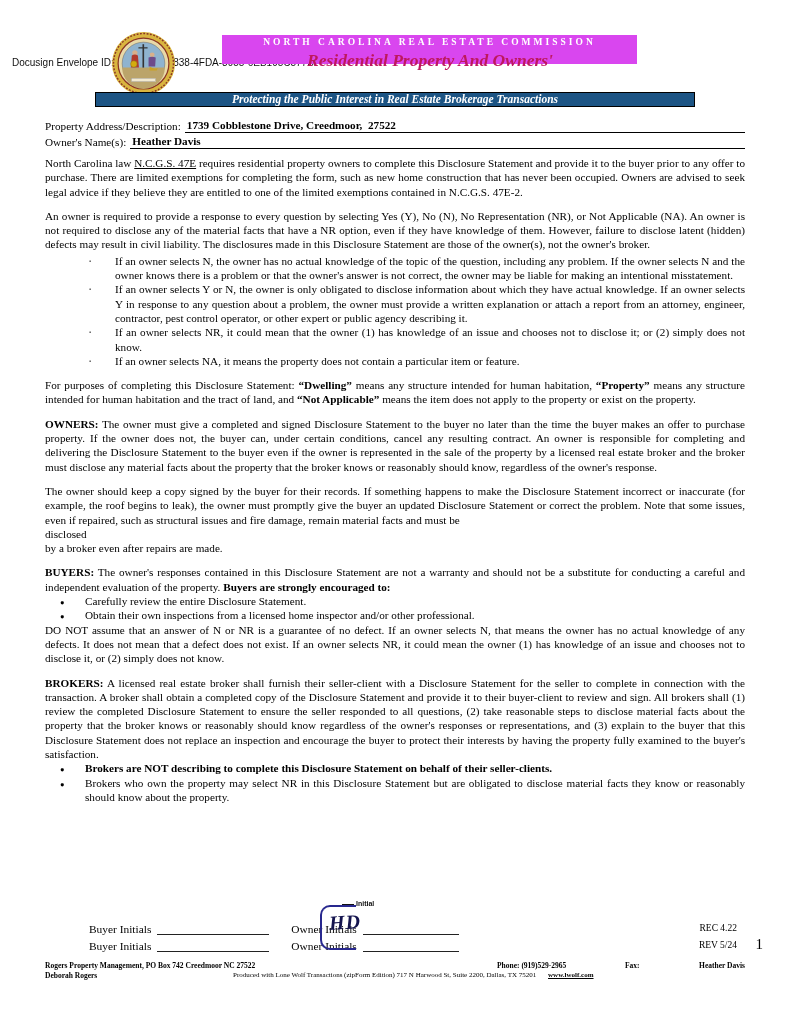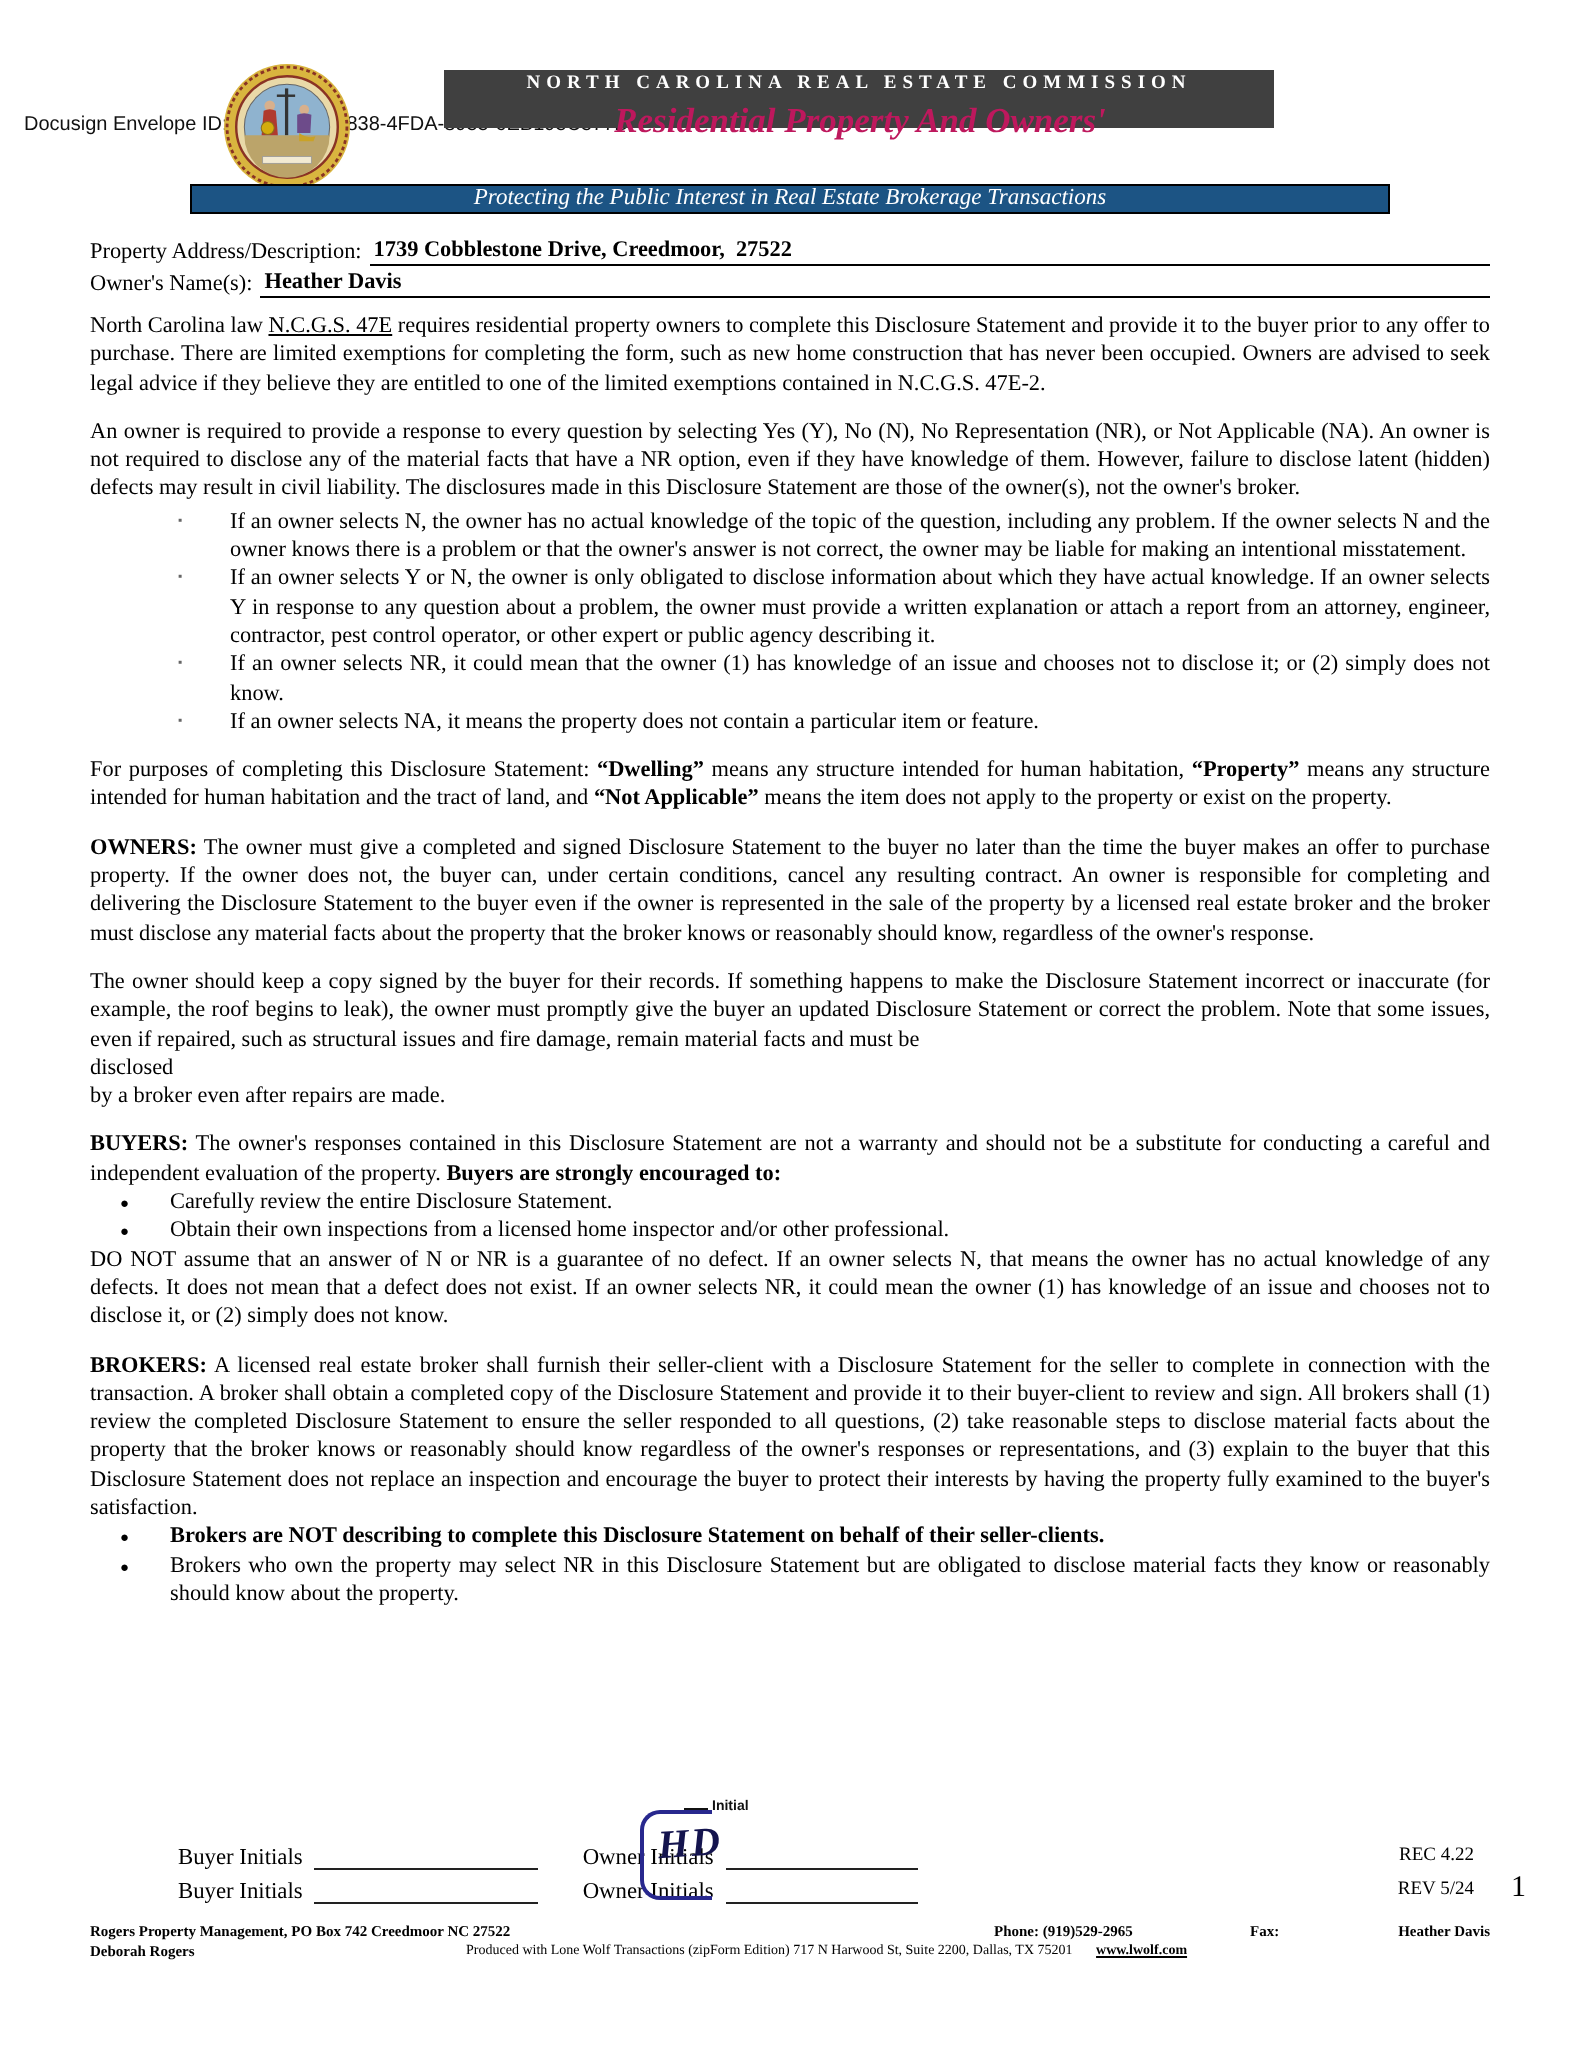--- a/index.html
+++ b/index.html
@@ -13,33 +13,33 @@
 
   .ds-line {
     position: absolute; top: 10px; left: 12px;
     font-family: "Liberation Sans", sans-serif; font-size: 10px; color: #111; margin-top: 47px;
   }
 
   
   .seal { position: absolute; left: 111px; top: 31px; width: 65px; height: 65px; }
   .banner-black {
     position: absolute; left: 222px; top: 35px; width: 415px; height: 29px;
-    background: #404040; color: #fff; text-align: center;
+    background: #d946ef; color: #fff; text-align: center;
     font-size: 9.5px; font-weight: bold; letter-spacing: 3px; line-height: 15px;
     font-family: "Liberation Serif", serif; white-space: nowrap;
   }
   .title-block {
     position: absolute; left: 190px; top: 51px; width: 480px; text-align: center;
     font-size: 17.5px; font-weight: bold; font-style: italic; color: #be185d;
     line-height: 19.5px;
   }
   .tagline {
     position: absolute; left: 95px; top: 92px; width: 600px; height: 15px;
     background: #1c5484; border: 1px solid #000; color: #fff;
-    font-weight: normal; font-style: italic; font-size: 11.5px;
+    font-weight: bold; font-style: italic; font-size: 11.5px;
     text-align: center; line-height: 13px;
   }
 
   
   .content {
     position: absolute; left: 45px; top: 117px; width: 700px;
     font-size: 11.2px; line-height: 14.3px;
   }
   .frow { display: flex; align-items: flex-end; height: 16px; }
   .flabel { white-space: nowrap; padding-right: 4px; }

